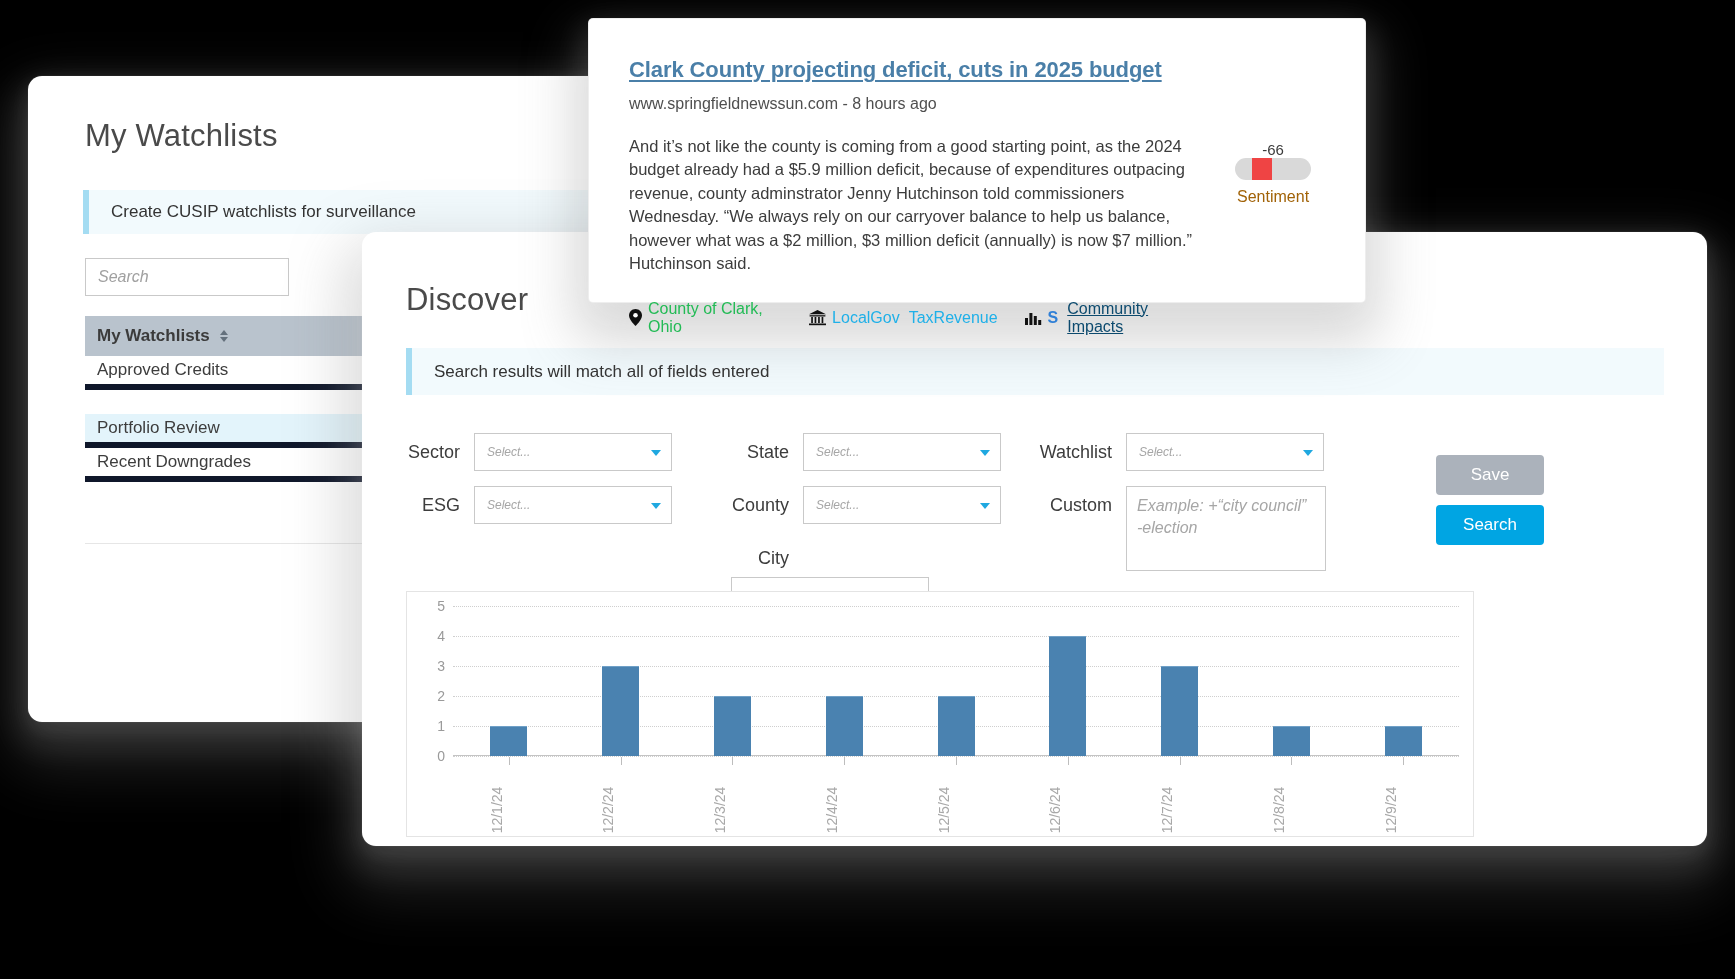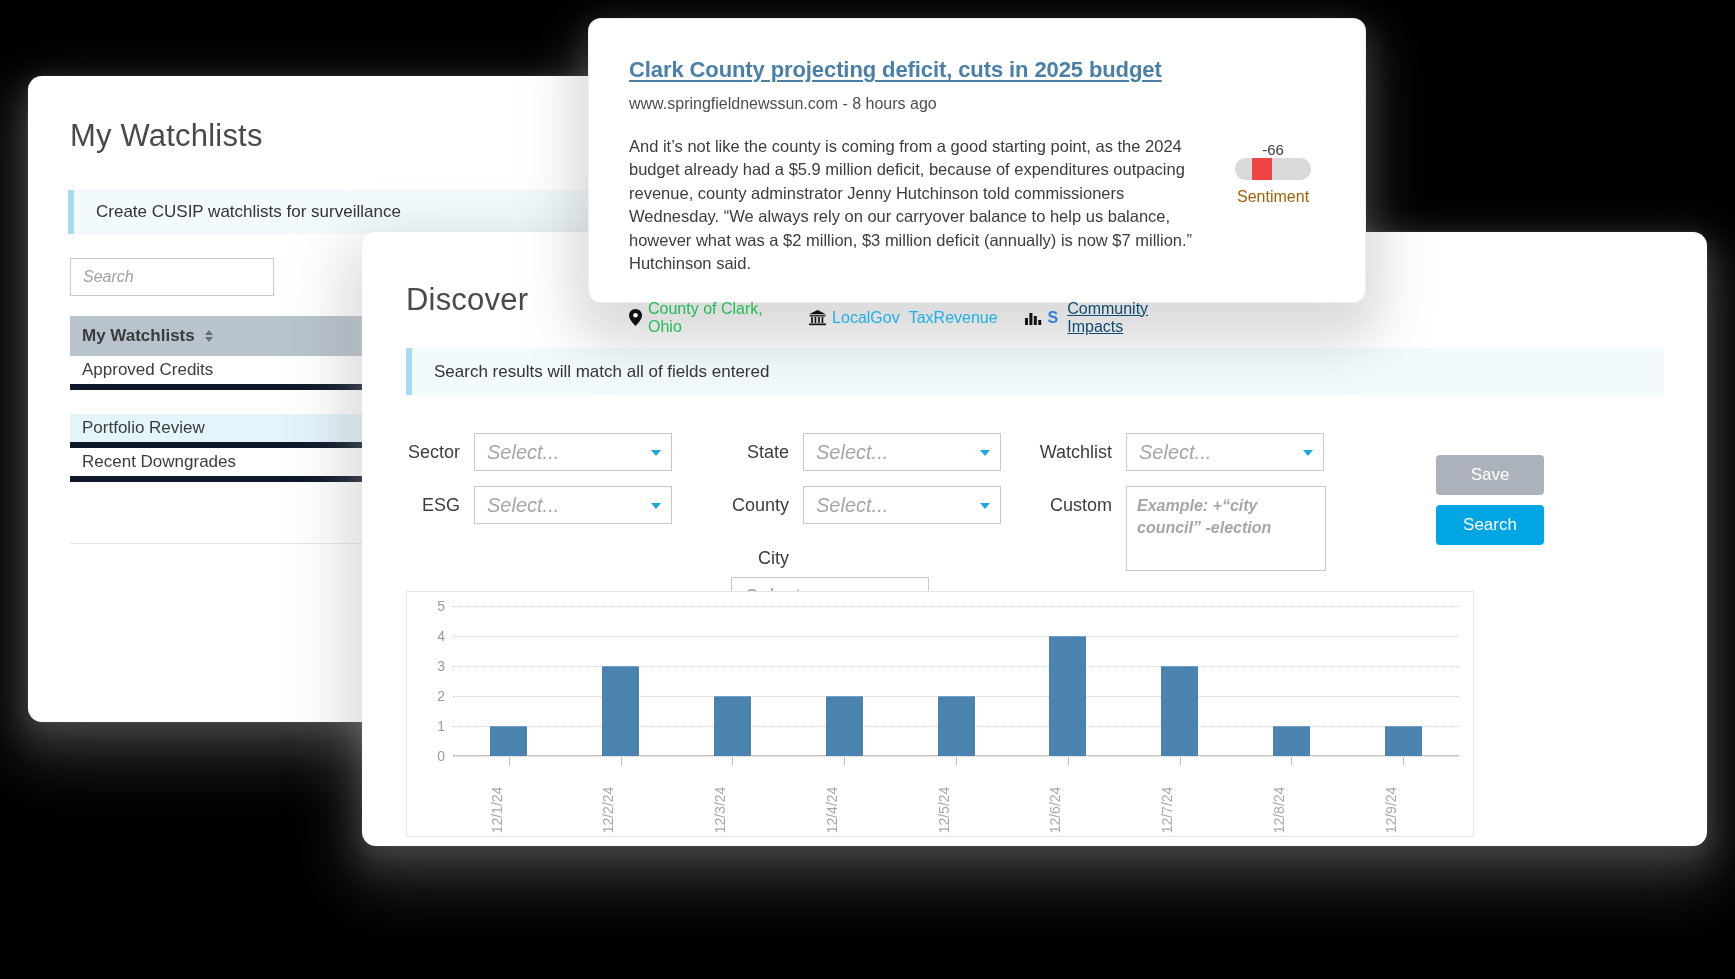--- a/index.html
+++ b/index.html
@@ -28,21 +28,21 @@
       0 28px 60px 18px rgba(120,120,120,0.28);
   }
 
   
   #watchlists-window {
     left: 28px; top: 76px;
     width: 600px; height: 646px;
     z-index: 1;
     overflow: hidden;
   }
-  .wl-inner { padding: 42px 0 0 42px; }
+  .wl-inner { padding: 42px 0 0 57px; }
   .page-title {
     font-size: 31px;
     color: #4a4a4a;
     font-weight: 400;
     margin: 0 0 36px 0;
     letter-spacing: 0.2px;
   }
 
   .info-banner {
     background: #f2fafd;
@@ -138,41 +138,40 @@
     width: 198px; height: 38px;
     border: 1px solid #c9c9c9;
     background: #fff;
     display: flex; align-items: center;
     padding: 0 10px 0 12px;
     position: relative;
   }
   .select-ctl .ph {
     font-style: italic;
     color: #a6a6a6;
-    font-size: 20px;
+    font-size: 12px;
   }
   .caret {
     position: absolute;
     right: 10px; top: 50%;
     margin-top: -2px;
     width: 0; height: 0;
     border-left: 5px solid transparent;
     border-right: 5px solid transparent;
     border-top: 6px solid #1fa8e0;
   }
   .textarea-ctl {
     width: 200px; height: 85px;
     border: 1px solid #c9c9c9;
     background: #fff;
     padding: 8px 10px;
     font-style: italic;
     color: #a6a6a6;
     font-size: 16px;
     line-height: 1.35;
-    font-weight: bold;
   }
 
   
   .col1 .lbl { width: 68px; }
   .col2 .lbl { width: 72px; }
   .col3 .lbl { width: 98px; }
 
   .f-sector    { left: 0px;   top: 0px; }
   .f-esg       { left: 0px;   top: 53px; }
   .f-state     { left: 325px; top: 0px; }
@@ -276,21 +275,21 @@
     white-space: nowrap;
     transform: rotate(-90deg);
     transform-origin: center center;
     margin-top: 22px;
   }
 
   
   #news-card {
     left: 589px; top: 19px;
     width: 776px; height: 283px;
-    border-radius: 12px;
+    border-radius: 4px;
     z-index: 3;
     box-shadow:
       0 0 0 1px #eeeeee,
       0 12px 30px 8px rgba(255,255,255,0.10),
       0 24px 54px 14px rgba(120,120,120,0.30);
   }
   .news-inner {
     padding: 38px 30px 0 40px;
     display: flex;
   }

